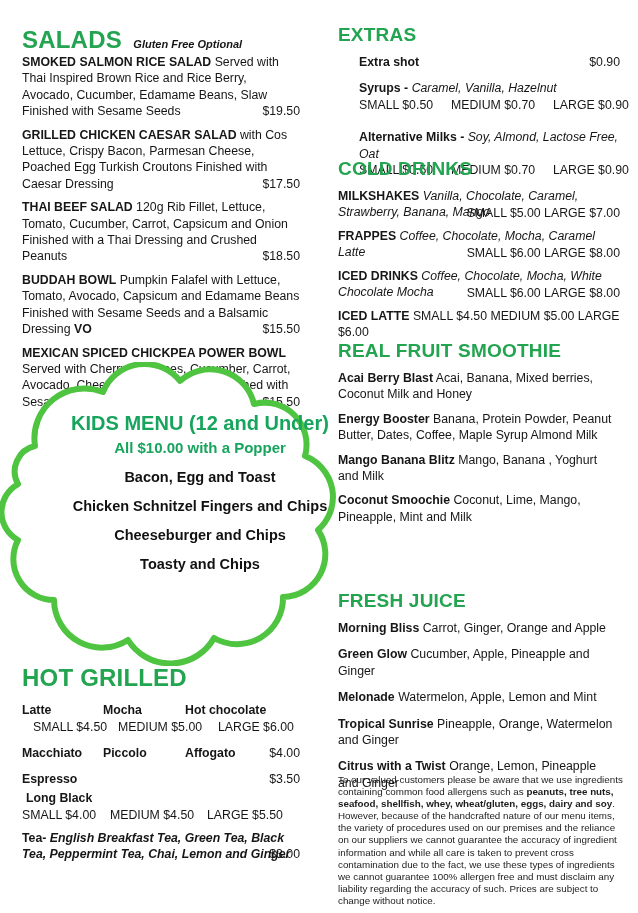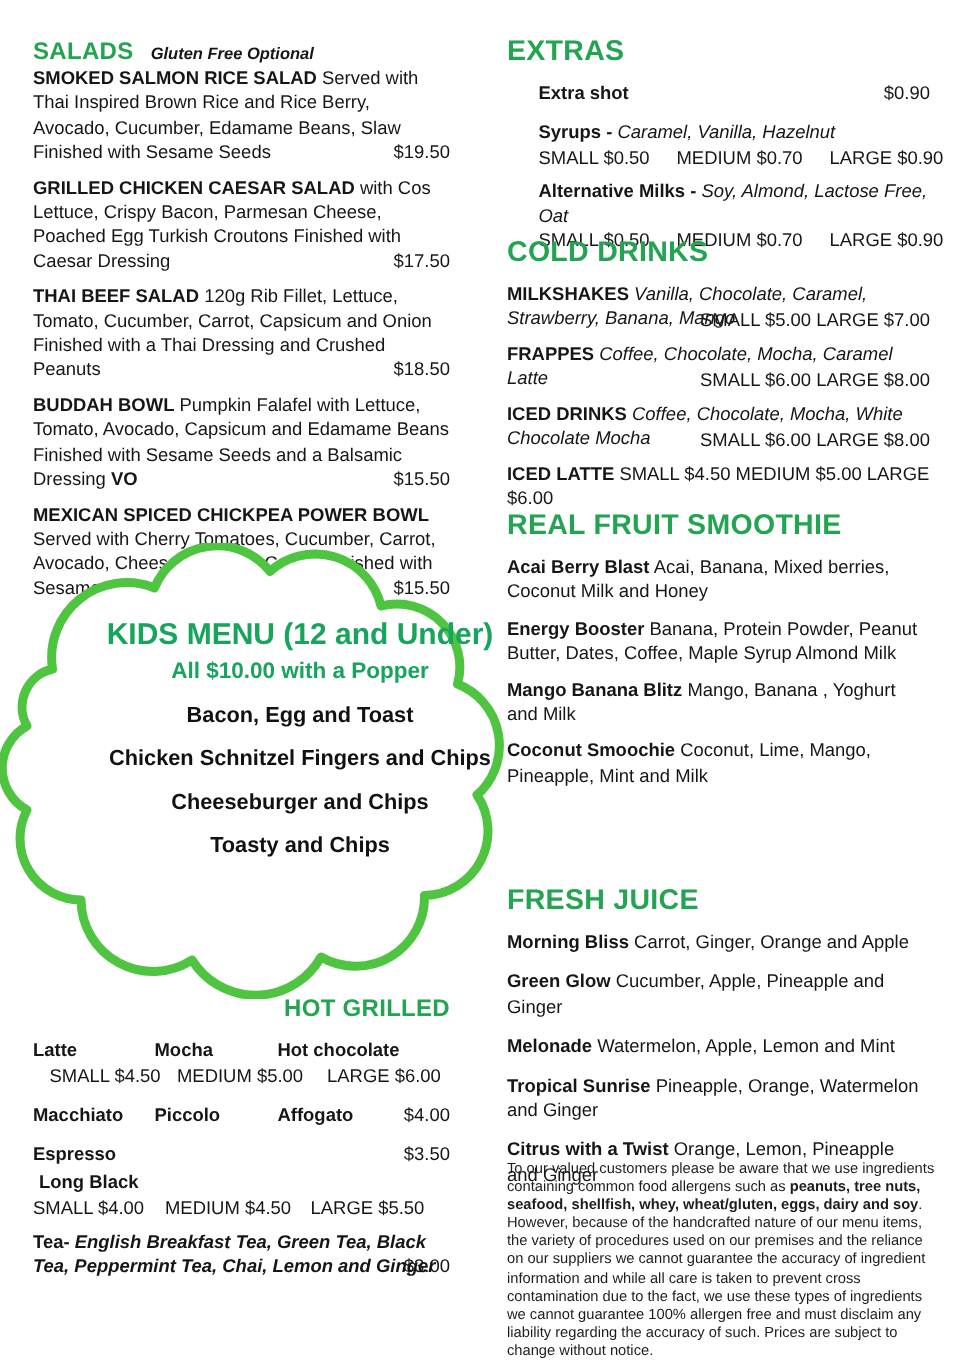--- a/index.html
+++ b/index.html
@@ -2,21 +2,21 @@
 <html><head>
 <meta charset="utf-8">
 <style>
   html,body{margin:0;padding:0;background:#fff;}
   .page{
     position:relative;width:638px;height:913px;background:#ffffff;overflow:hidden;
     font-family:"Liberation Sans",sans-serif;color:#161616;
   }
   .sec{position:absolute;}
   .h{font-size:19px;font-weight:bold;color:#23A450;margin:0 0 8px 0;letter-spacing:0.2px;}
-  .h-big{font-size:16px;text-align:right;}
+  .h-big{font-size:24px;}
   .sub{font-size:11px;font-weight:bold;font-style:italic;color:#161616;margin-left:7px;letter-spacing:0;}
   p.item{position:relative;margin:0 0 7px 0;font-size:12.3px;line-height:16.4px;}
   .b{font-weight:bold;}
   .i{font-style:italic;}
   .price{position:absolute;right:0;bottom:0;font-weight:normal;font-style:normal;}
   .two-line{min-height:33px;}
 
   
   #salads{left:22px;top:26px;width:278px;}
   #hot{left:22px;top:664px;width:278px;}
@@ -144,21 +144,21 @@
       <span class="price">$3.00</span>
     </p>
   </div>
 
   <div class="sec" id="extras">
     <div class="h">EXTRAS</div>
     <div class="erow">
       <span class="b">Extra shot</span>
       <span class="price">$0.90</span>
     </div>
-    <div class="erow" style="margin-bottom:6px;">
+    <div class="erow" style="margin-bottom:16px;">
       <div>
         <span class="b">Syrups -</span>
         <span class="i">Caramel, Vanilla, Hazelnut</span>
       </div>
       <div class="sizes">
         <span class="w92">SMALL $0.50</span><span class="w102">MEDIUM $0.70</span><span>LARGE $0.90</span>
       </div>
     </div>
     <div class="erow">
       <div>

